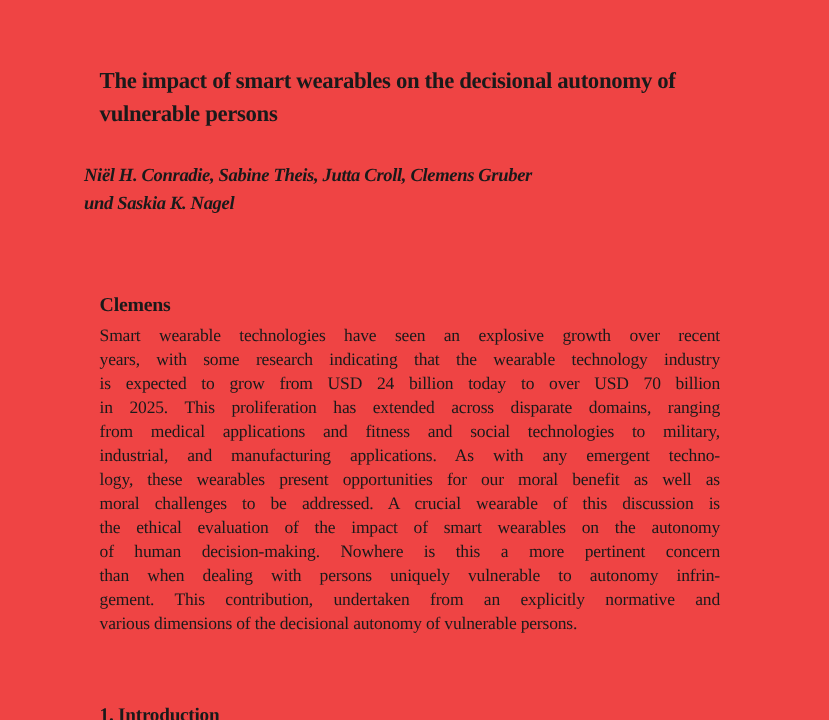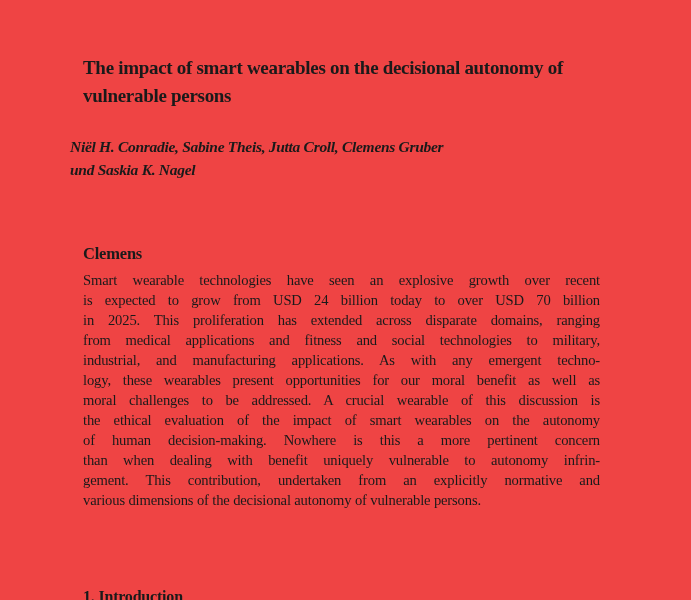--- a/index.html
+++ b/index.html
@@ -89,28 +89,29 @@
 
   <div class="authors">
     <span class="line">Niël H. Conradie, Sabine Theis, Jutta Croll, Clemens Gruber</span>
     <span class="line">und Saskia K. Nagel</span>
   </div>
 
   <h2 class="abstract-heading">Clemens</h2>
 
   <div class="abstract-body">
     <div class="jline">Smart wearable technologies have seen an explosive growth over recent</div>
+    <div class="jline">years, with some research indicating that the wearable technology industry</div>
     <div class="jline">is expected to grow from USD 24 billion today to over USD 70 billion</div>
     <div class="jline">in 2025. This proliferation has extended across disparate domains, ranging</div>
     <div class="jline">from medical applications and fitness and social technologies to military,</div>
     <div class="jline">industrial, and manufacturing applications. As with any emergent techno-</div>
     <div class="jline">logy, these wearables present opportunities for our moral benefit as well as</div>
     <div class="jline">moral challenges to be addressed. A crucial wearable of this discussion is</div>
     <div class="jline">the ethical evaluation of the impact of smart wearables on the autonomy</div>
     <div class="jline">of human decision-making. Nowhere is this a more pertinent concern</div>
-    <div class="jline">than when dealing with benefit uniquely vulnerable to autonomy infrin-</div>
+    <div class="jline">than when dealing with persons uniquely vulnerable to autonomy infrin-</div>
     <div class="jline">gement. This contribution, undertaken from an explicitly normative and</div>
     <div class="jline last">various dimensions of the decisional autonomy of vulnerable persons.</div>
   </div>
 
   <h3 class="section-heading">1. Introduction</h3>
 
 </div>
 
 </body></html>

